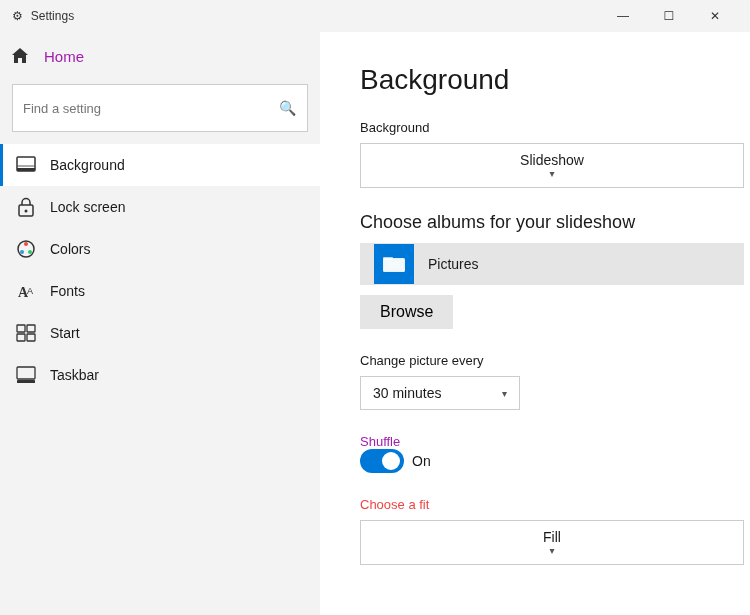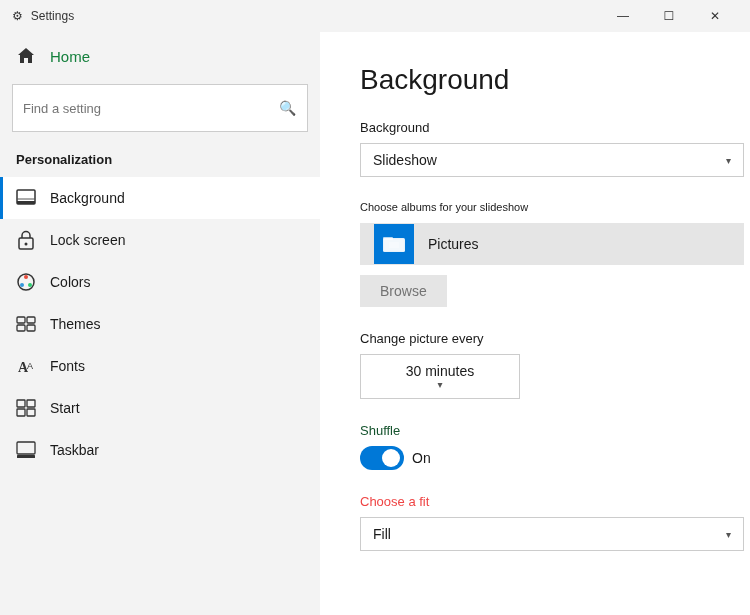--- a/index.html
+++ b/index.html
@@ -61,24 +61,24 @@
       flex-shrink: 0;
       display: flex;
       flex-direction: column;
       overflow-y: auto;
     }
 
     .sidebar-home {
       display: flex;
       align-items: center;
       gap: 14px;
-      padding: 14px 16px;
+      padding: 14px 10px;
       cursor: pointer;
       font-size: 15px;
-      color: #15803d;
+      color: #a21caf;
     }
 
     .sidebar-search {
       margin: 4px 12px 12px;
       display: flex;
       align-items: center;
       border: 1px solid #ccc;
       background: white;
       height: 48px;
       padding: 0 10px;
@@ -152,33 +152,34 @@
 
     .section-label {
       font-size: 13px;
       color: #1a1a1a;
       margin-bottom: 8px;
     }
 
     .dropdown-select {
       display: flex;
       align-items: center;
-      justify-content: space-between;
+      justify-content: flex-end;
       border: 1px solid #ccc;
       background: white;
       padding: 8px 12px;
       cursor: pointer;
       font-size: 14px;
       color: #1a1a1a;
       width: 384px;
       margin-bottom: 24px;
+      flex-direction: column;
     }
 
     .albums-label {
-      font-size: 11px;
+      font-size: 18px;
       color: #1a1a1a;
       margin-bottom: 10px;
     }
 
     .album-item {
       display: flex;
       align-items: center;
       gap: 14px;
       background: #e5e5e5;
       padding: 1px 14px;
@@ -198,44 +199,43 @@
 
     .album-name {
       font-size: 14px;
       color: #1a1a1a;
     }
 
     .browse-btn {
       background: #e5e5e5;
       border: none;
       padding: 8px 20px;
-      font-size: 14px;
-      cursor: pointer;
-      color: #737373;
+      font-size: 16px;
+      cursor: pointer;
+      color: #000000;
       margin-bottom: 24px;
       display: inline-block;
     }
 
     .small-dropdown {
       display: flex;
       align-items: center;
       justify-content: space-between;
       border: 1px solid #ccc;
       background: white;
       padding: 8px 12px;
       cursor: pointer;
       font-size: 14px;
       color: #1a1a1a;
       width: 160px;
       margin-bottom: 24px;
     }
     .shuffle-label {
       font-size: 13px;
-      color: #14532d;
-      margin-bottom: 8px;
+      color: #a21caf;
     }
     .toggle-wrap {
       display: flex;
       align-items: center;
       gap: 10px;
     }
     .toggle {
       width: 44px;
       height: 24px;
       background: #0078d7;
@@ -297,21 +297,20 @@
         </svg>
       </span>
       <span>Home</span>
     </div>
 
     <div class="sidebar-search">
       <input type="text" placeholder="Find a setting" style="">
       <span class="search-icon">🔍</span>
     </div>
 
-    <div class="sidebar-section-title">Personalization</div>
 
     <div class="sidebar-item active">
       <span class="icon-svg">
         <svg width="20" height="18" viewBox="0 0 20 18" fill="none">
           <rect x="1" y="1" width="18" height="14" rx="1" stroke="#333" stroke-width="1.5" fill="none"></rect>
           <rect x="1" y="12" width="18" height="3" fill="#333" rx="0"></rect>
           <line x1="1" y1="10" x2="19" y2="10" stroke="#555" stroke-width="1"></line>
         </svg>
       </span>
       <span>Background</span>
@@ -333,31 +332,20 @@
         <svg width="20" height="20" viewBox="0 0 20 20" fill="none">
           <circle cx="10" cy="10" r="8" stroke="#333" stroke-width="1.5" fill="none"></circle>
           <circle cx="10" cy="5" r="2" fill="#e74c3c"></circle>
           <circle cx="14" cy="13" r="2" fill="#2ecc71"></circle>
           <circle cx="6" cy="13" r="2" fill="#3498db"></circle>
         </svg>
       </span>
       <span>Colors</span>
     </div>
 
-    <div class="sidebar-item">
-      <span class="icon-svg">
-        <svg width="20" height="18" viewBox="0 0 20 18" fill="none">
-          <rect x="1" y="2" width="8" height="6" rx="1" stroke="#333" stroke-width="1.3" fill="none"></rect>
-          <rect x="11" y="2" width="8" height="6" rx="1" stroke="#333" stroke-width="1.3" fill="none"></rect>
-          <rect x="1" y="10" width="8" height="6" rx="1" stroke="#333" stroke-width="1.3" fill="none"></rect>
-          <rect x="11" y="10" width="8" height="6" rx="1" stroke="#333" stroke-width="1.3" fill="none"></rect>
-        </svg>
-      </span>
-      <span>Themes</span>
-    </div>
 
     <div class="sidebar-item">
       <span class="icon-svg">
         <svg width="20" height="20" viewBox="0 0 20 20" fill="none">
           <text x="2" y="16" font-size="14" fill="#333" font-family="serif" font-weight="bold">A</text>
           <text x="11" y="13" font-size="9" fill="#333" font-family="sans-serif">A</text>
         </svg>
       </span>
       <span>Fonts</span>
     </div>
@@ -408,21 +396,21 @@
           <rect x="7" y="8" width="10" height="6" rx="0.5" fill="white" opacity="0.3"></rect>
         </svg>
       </div>
       <span class="album-name">Pictures</span>
     </div>
 
     <button class="browse-btn">Browse</button>
 
     <div class="section-label" style="margin-bottom:8px;">Change picture every</div>
 
-    <div class="small-dropdown" style="flex-direction:column;">
+    <div class="small-dropdown" style="">
       <span>30 minutes</span>
       <span class="chevron-down">▾</span>
     </div>
 
     <div class="shuffle-label">Shuffle</div>
 
     <div class="toggle-wrap" style="margin-bottom: 24px; gap: 8px;">
       <div class="toggle">
         <div class="toggle-thumb"></div>
       </div>

